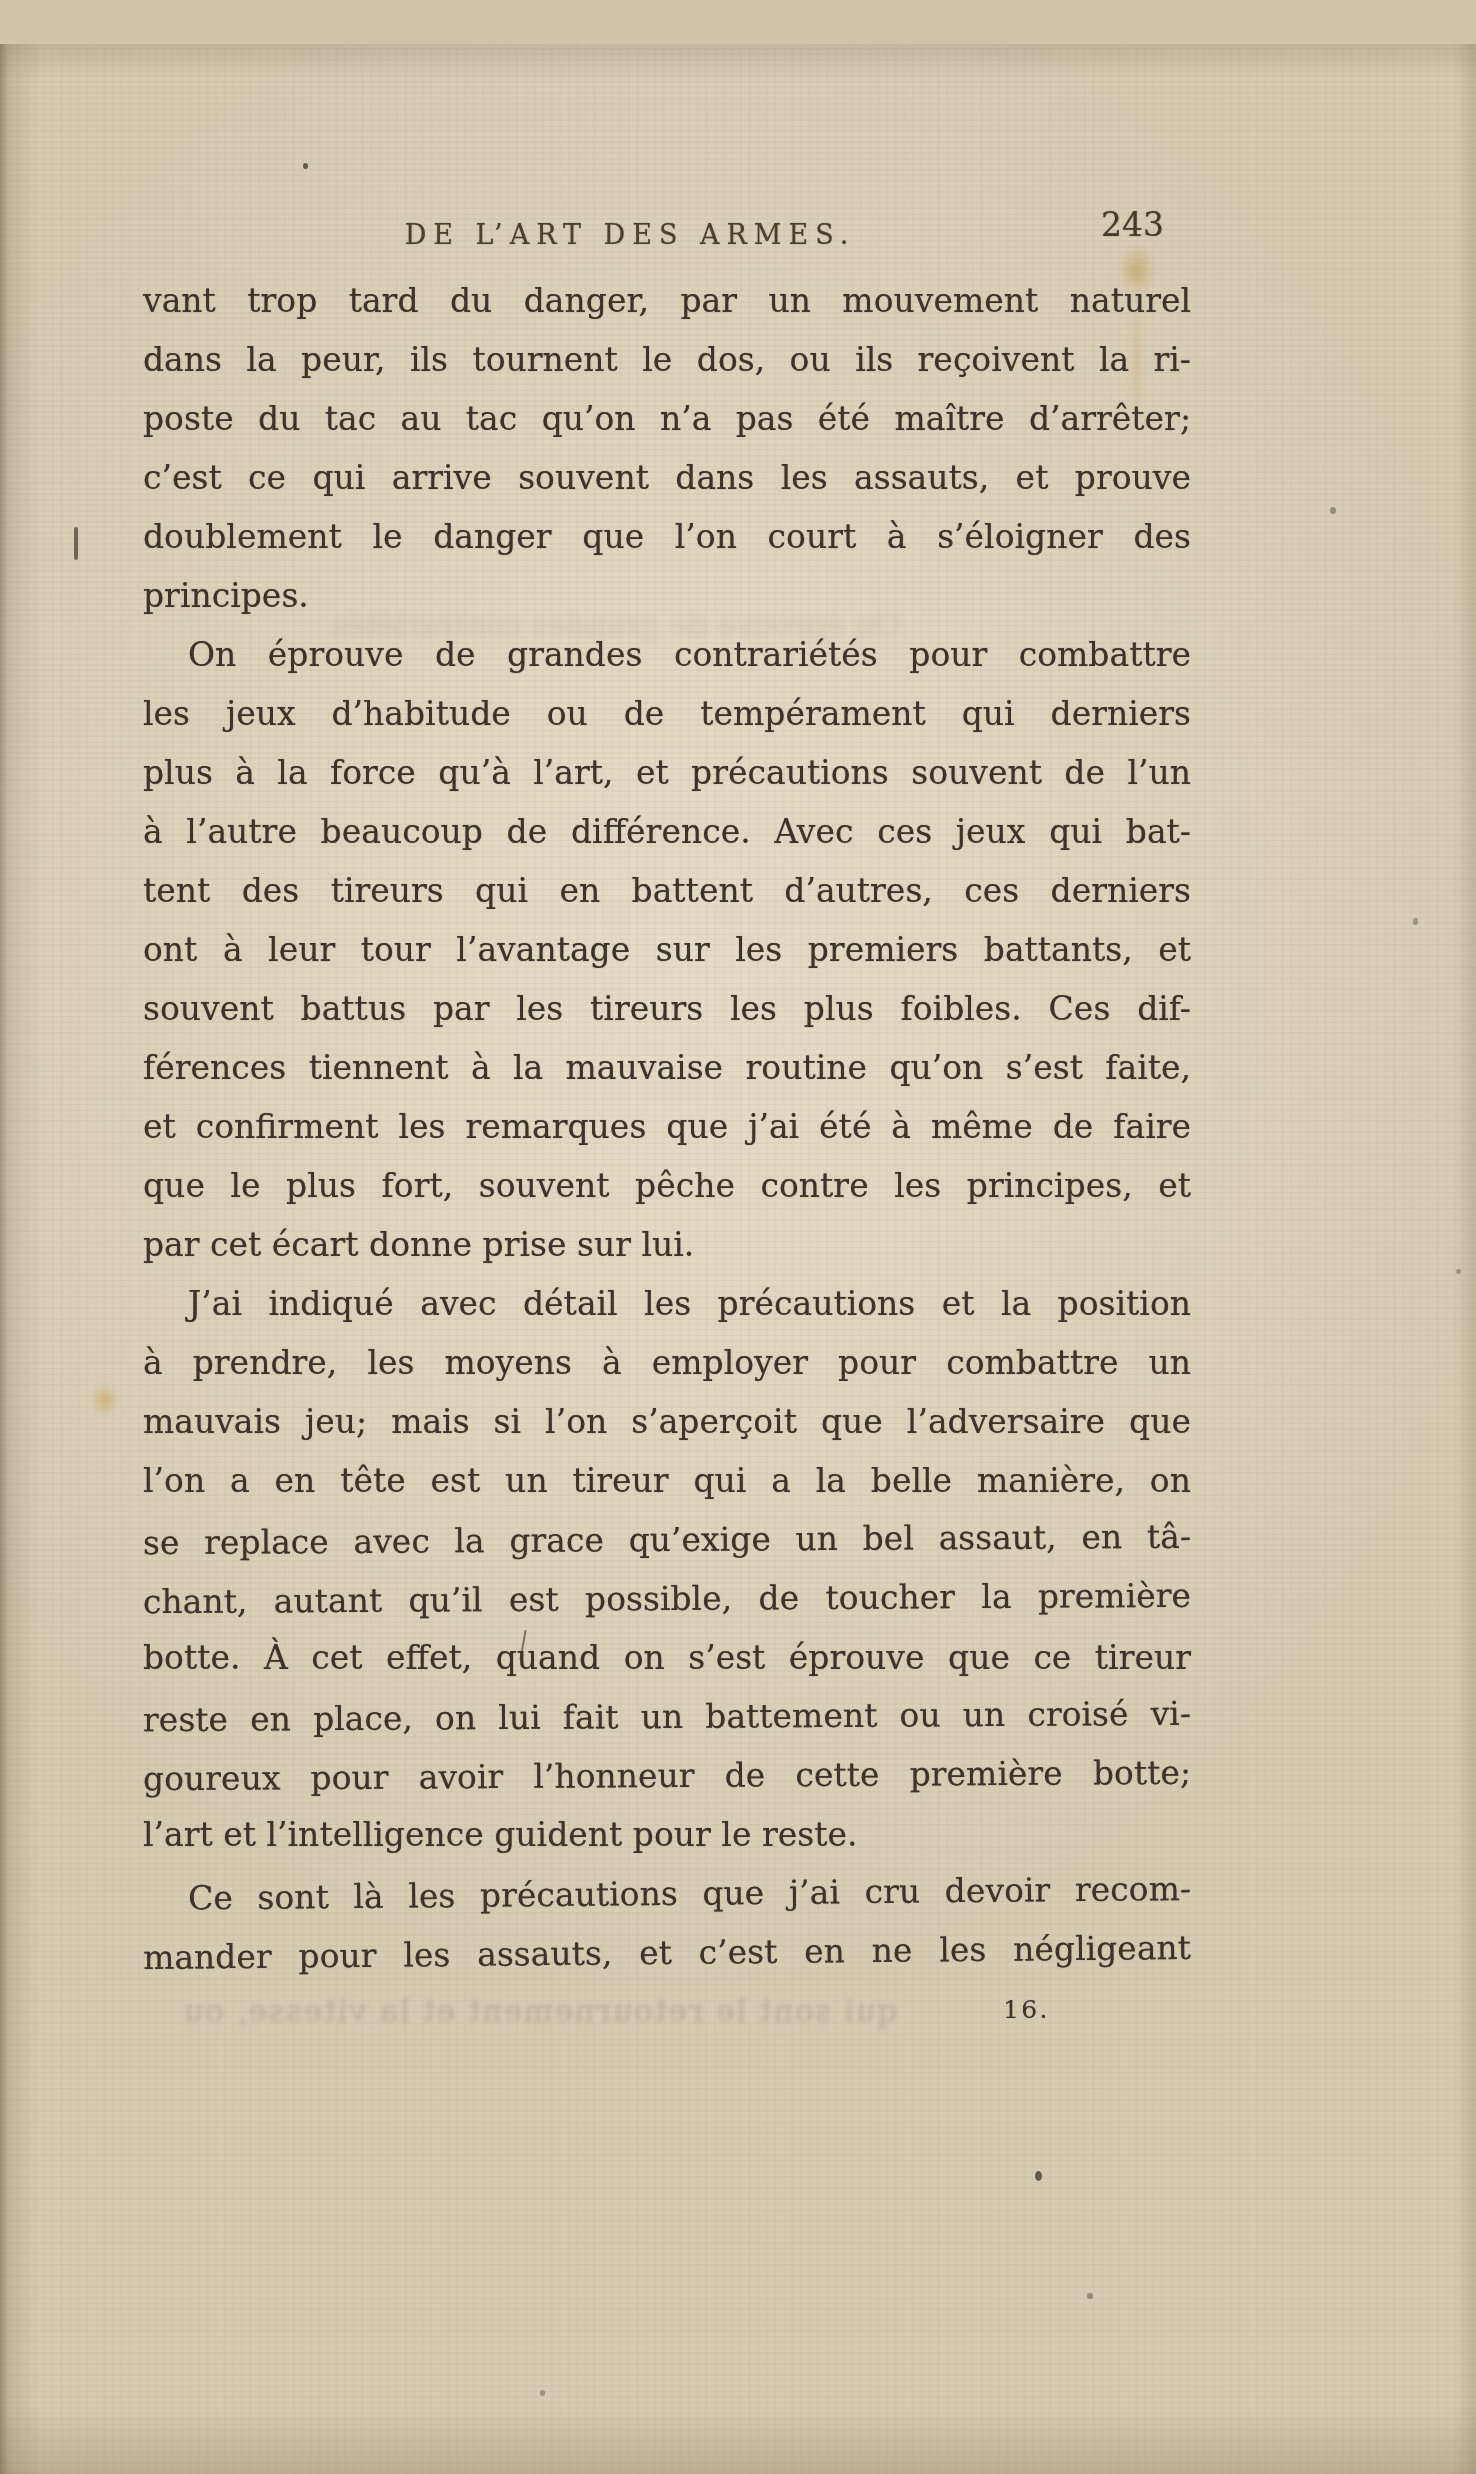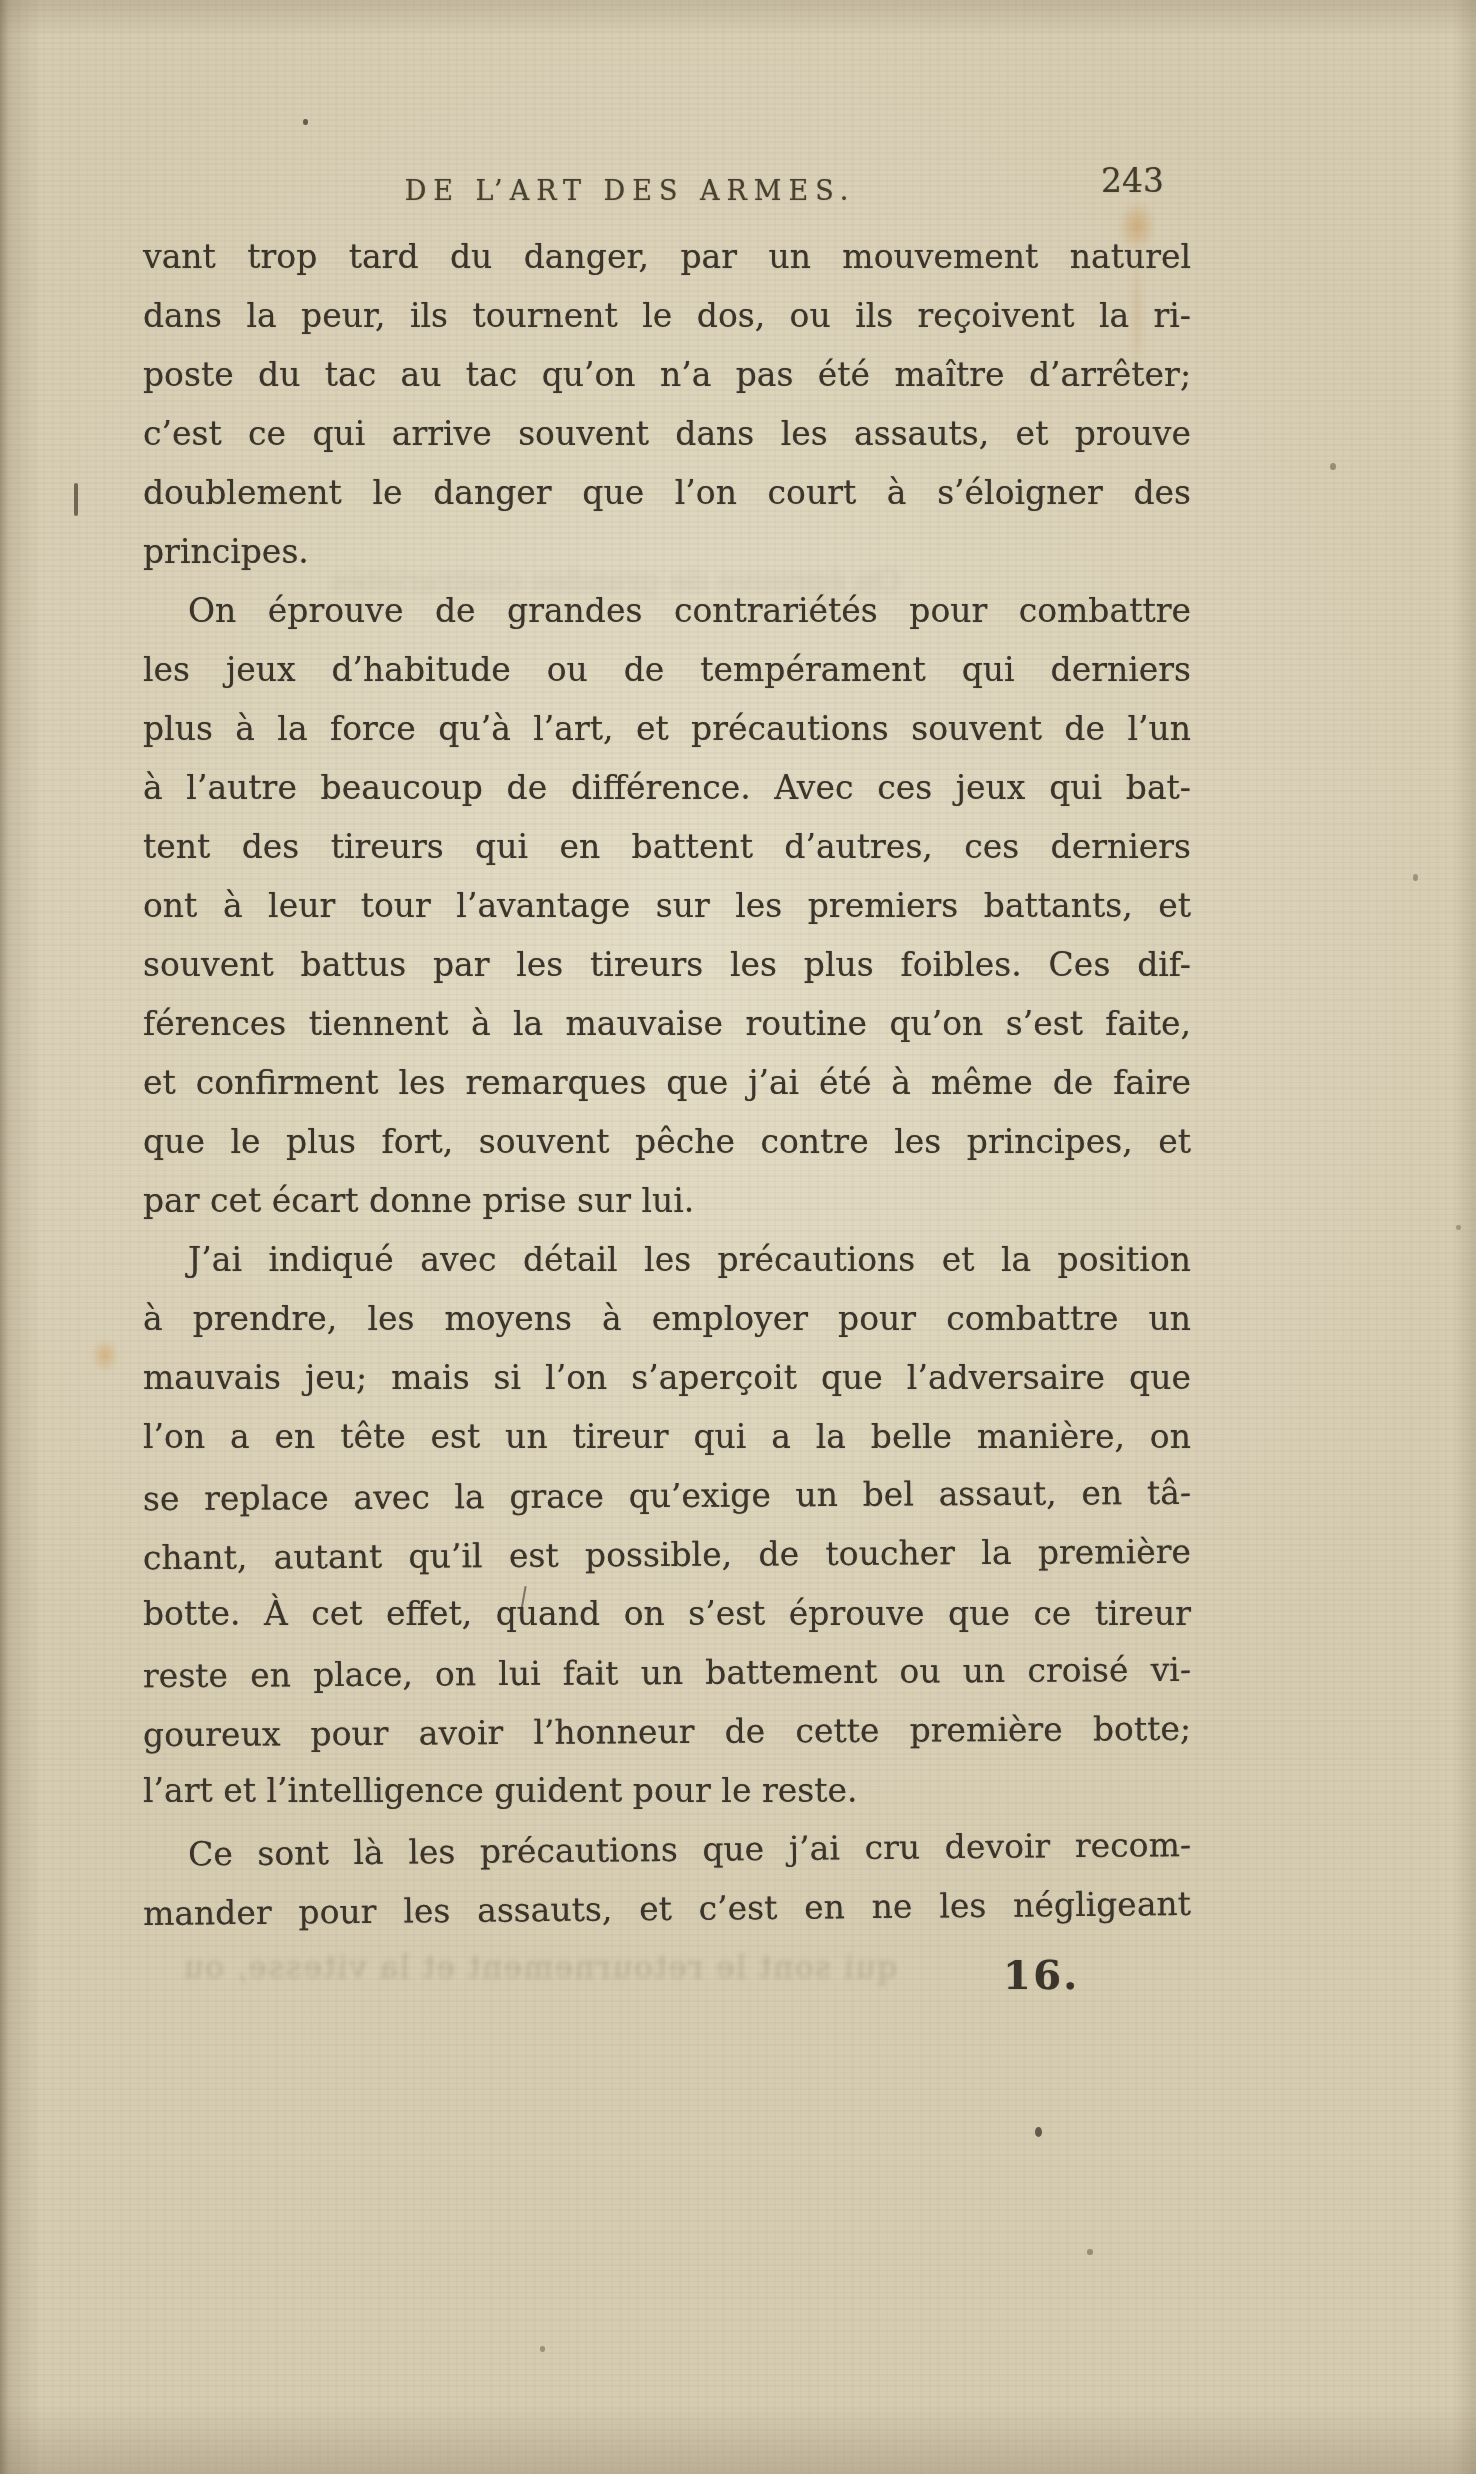--- a/index.html
+++ b/index.html
@@ -10,20 +10,21 @@
   }
   .page {
     position:absolute; inset:0;
     background:
       radial-gradient(92% 68% at 46% 38%, rgba(240,235,216,.55) 0%, rgba(240,235,216,0) 62%),
       linear-gradient(90deg,  rgba(96,82,56,.50) 0px, rgba(96,82,56,.16) 9.4px, rgba(96,82,56,0) 41px),
       linear-gradient(-90deg, rgba(96,82,56,.20) 0px, rgba(96,82,56,0) 23.5px),
       linear-gradient(180deg, rgba(96,82,56,.18) 0px, rgba(96,82,56,0) 36px),
       linear-gradient(0deg,   rgba(96,82,56,.24) 0px, rgba(96,82,56,0) 70px),
       #d6ccb2;
+    margin-top: 44px;
   }
   .page::before { 
     content:""; position:absolute; inset:0; pointer-events:none;
     background:
       repeating-linear-gradient(0deg,  rgba(126,111,82,.055) 0 1.6px, rgba(0,0,0,0) 1.6px 5.5px),
       repeating-linear-gradient(90deg, rgba(126,111,82,.035) 0 2.3px, rgba(0,0,0,0) 2.3px 8.6px);
   }
   .running-title {
     position:absolute; top:175px; left:145px; width:970px;
     text-align:center; font-size:27px; letter-spacing:7px;
@@ -38,22 +39,22 @@
     position:absolute; left:143px; top:227px; width:1048px;
     font-size:33px; line-height:59px; color:#3b342a;
     text-shadow:0 0 1px rgba(59,52,42,.55);
   }
   .line { text-align:justify; text-align-last:justify; height:59px; }
   .line.indent { padding-left:45px; }
   .line.end { text-align-last:left; }
   .line.w1 { transform:rotate(-.35deg); }
   .line.w2 { transform:rotate(-.55deg); }
   .signature-mark {
-    position:absolute; left:1003px; top:1951px; font-size:40px; letter-spacing:2.3px;
-    color:#3b342a; text-shadow:0 0 1px rgba(59,52,42,.55);font-weight:bold;
+    position:absolute; left:1003px; top:1951px; font-size:25px; letter-spacing:2.3px;
+    color:#3b342a; text-shadow:0 0 1px rgba(59,52,42,.55);
   }
   
   .ghost {
     position:absolute; color:rgba(108,97,75,.27); filter:blur(2px);
     transform:scaleX(-1); font-size:31px; white-space:nowrap; pointer-events:none;
   }
   .ghost.g1 { left:117px; top:1949px; width:845px; text-align:center; letter-spacing:1.6px; }
   .ghost.g2 { left:196px; top:563px;  width:704px; color:rgba(108,97,75,.10); filter:blur(3.1px); }
   
   .stain, .speck, .mark { position:absolute; pointer-events:none; }

